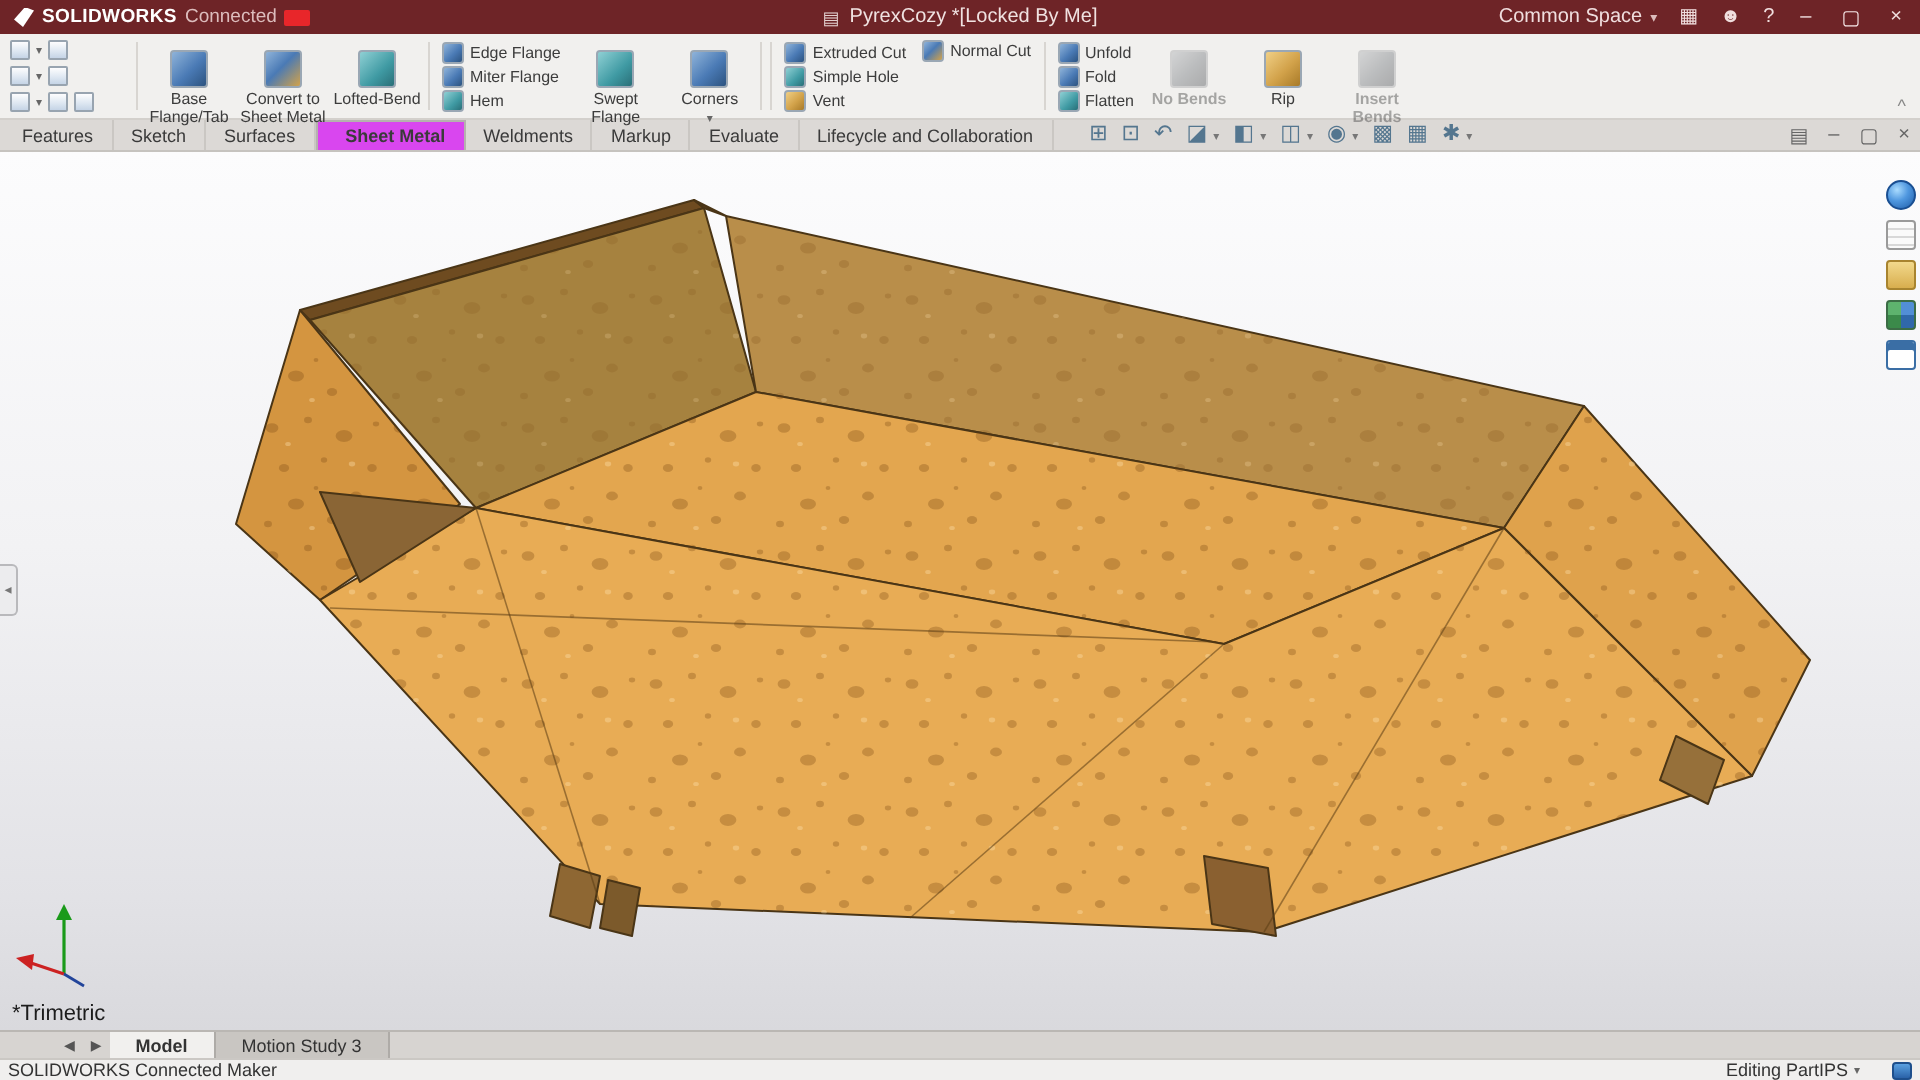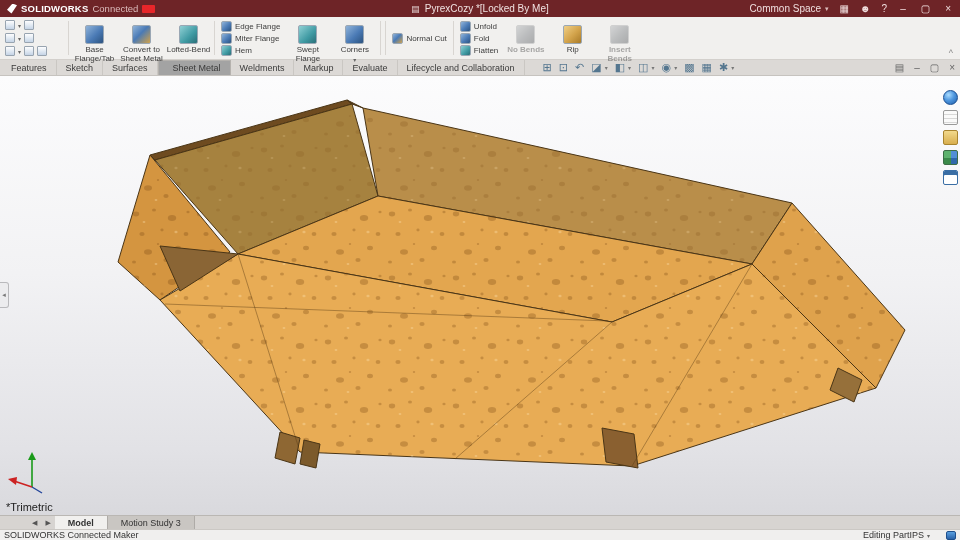--- a/index.html
+++ b/index.html
@@ -40,21 +40,21 @@
   .ric.teal { background:linear-gradient(135deg,#8fd0d4 0%, #3f9aa3 60%, #2a6f78 100%); }
   .ric.gold { background:linear-gradient(135deg,#f0cf85 0%, #d2a24a 55%, #a87a28 100%); }
   .ric.mix  { background:linear-gradient(135deg,#8fb3d9 0%, #4a7ab5 45%, #d2a24a 100%); }
   .disabled { opacity:.42; filter:grayscale(.9);font-weight:bold; }
   .bcaret { font-size:6px; color:#666; }
   .ribbon-collapse { position:absolute; right:7px; bottom:1px; font-size:9px; color:#888; cursor:default; }
 
   
   .tabstrip { height:16px; background:#dcd9d6; border-bottom:1px solid #c6c3bf; display:flex; align-items:stretch; padding-left:2px; }
   .ctab { display:flex; align-items:center; padding:0 9px; font-size:9px; color:#3a3a3a; border-right:1px solid #cac7c3; cursor:default; }
-  .ctab.active { background:#a3a3a3; font-weight:normal; border:1px solid #b5b2ae; border-bottom:none;padding-left:14px; }
+  .ctab.active { background:#d946ef; font-weight:bold; border:1px solid #b5b2ae; border-bottom:none;padding-left:14px; }
   .hud { display:flex; align-items:center; gap:7px; margin-left:18px; color:#54768f; font-size:11px; }
   .hic { cursor:default; line-height:1; }
   .hcaret { font-size:6px; color:#777; margin-left:-4px; }
   .winctl-doc { margin-left:auto; margin-right:5px; display:flex; align-items:center; gap:10px; color:#666; font-size:10px; }
   .winctl-doc span { cursor:default; }
 
   
   .viewport { height:439px; position:relative; overflow:hidden;
               background:linear-gradient(180deg,#fcfcfd 0%, #f2f2f4 45%, #e2e2e6 85%, #d9d9dd 100%); }
   .model { position:absolute; left:0; top:0; }
@@ -170,22 +170,36 @@
   </div>
   <div class="rbig">
     <span class="ric big blue"></span>
     <span>Corners</span>
     <span class="bcaret">▾</span>
   </div>
   <div class="rsep"></div>
 
   <div class="rsep"></div>
 
-
-  <div class="rstack" style="justify-content:center;">
+  <div class="rstack">
+    <div class="rsmall">
+      <span class="ric sm blue"></span>
+      <span>Extruded Cut</span>
+    </div>
+    <div class="rsmall">
+      <span class="ric sm teal"></span>
+      <span>Simple Hole</span>
+    </div>
+    <div class="rsmall">
+      <span class="ric sm gold"></span>
+      <span>Vent</span>
+    </div>
+  </div>
+
+  <div class="rstack" style="justify-content:flex-start;">
     <div class="rsmall">
       <span class="ric sm mix"></span>
       <span>Normal Cut</span>
     </div>
   </div>
   <div class="rsep"></div>
 
   <div class="rstack">
     <div class="rsmall">
       <span class="ric sm blue"></span>

